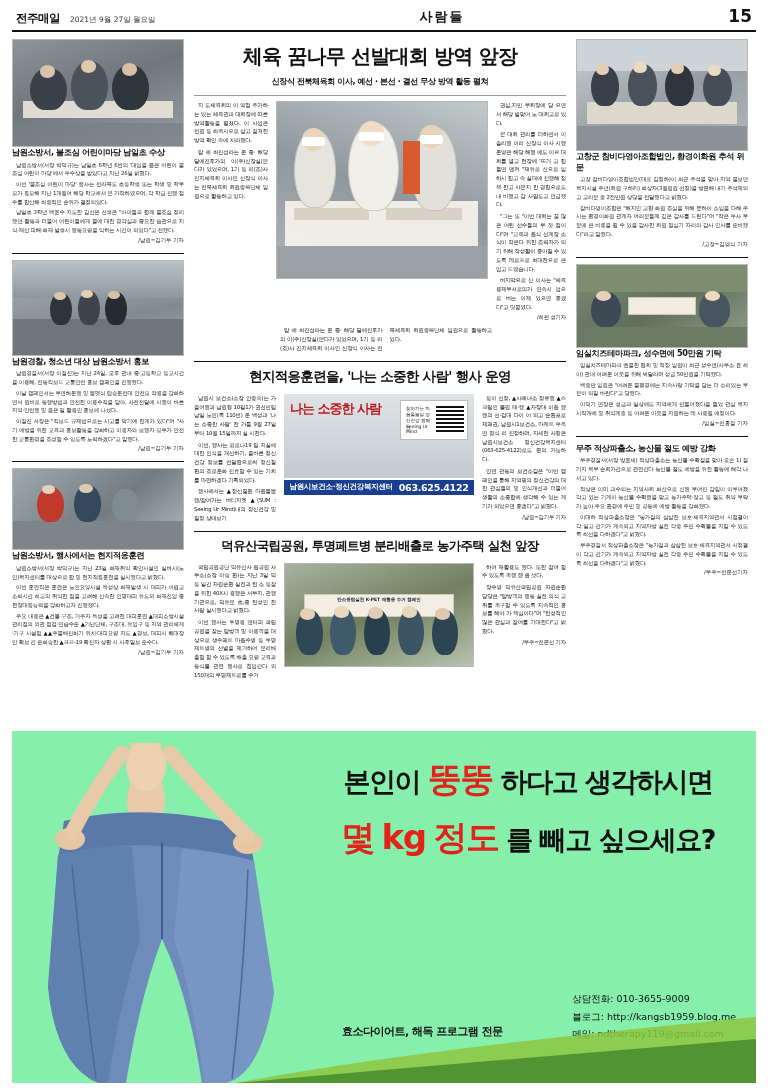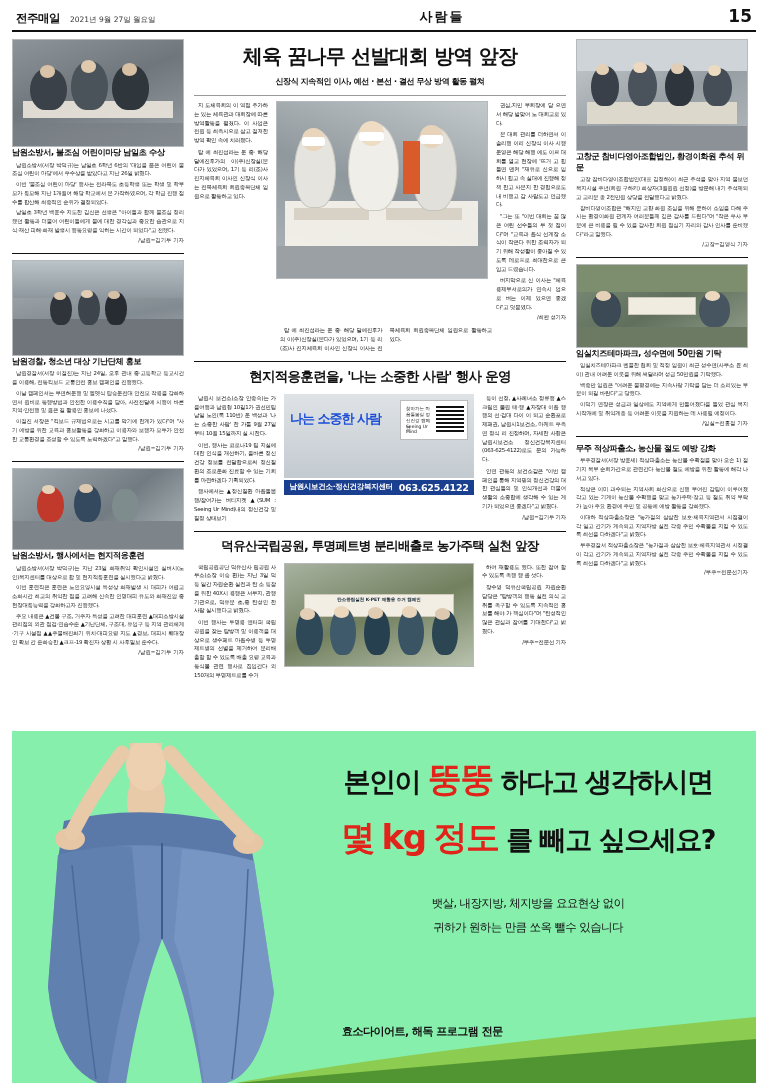--- a/index.html
+++ b/index.html
@@ -109,21 +109,21 @@
   }
   .ad-brand {
     position: absolute; left: 330px; bottom: 44px; font-size: 11px; font-weight: bold; letter-spacing: -0.5px;
   }
   .ad-swoosh { position: absolute; right: 0; bottom: 0; width: 520px; height: 70px; }
   .phone-bar {
     background: #1b3f8f; color: #fff; font-size: 7.5px; font-weight: bold;
     display: flex; align-items: center; justify-content: center; padding: 2px 4px;
     letter-spacing: -0.3px; width: 100%;
   }
-  .poster-kr { font-size: 13px; font-weight: bold; color: #1d4ed8; letter-spacing: -1px; line-height: 1.1; margin-top: 10px; }
+  .poster-kr { font-size: 13px; font-weight: bold; color: #b91c1c; letter-spacing: -1px; line-height: 1.1; }
 </style>
 </head>
 <body>
 
 <div class="page">
 
   <div class="masthead">
     <div class="masthead-left">
       <span class="paper-name">전주매일</span>
       <span class="issue-date">2021년 9월 27일 월요일</span>
@@ -163,21 +163,21 @@
           <div class="ph-inner grad-c"></div>
           <div class="tbl" style="left:0;top:0;width:100%;height:40%;background:linear-gradient(180deg,#b9c3c8,#8e979d)"></div>
           <div class="tbl" style="left:0;top:62%;width:100%;height:38%;background:#6f757a"></div>
           <div class="fig" style="left:22%;top:34%;width:13%;height:34%;background:#2e343a"></div>
           <div class="fig" style="left:38%;top:32%;width:13%;height:36%;background:#3d444b"></div>
           <div class="fig" style="left:54%;top:33%;width:13%;height:35%;background:#262c32"></div>
           <div class="blob" style="left:24%;top:33%;width:7%;height:9%;background:#dcc7ad"></div>
           <div class="blob" style="left:40%;top:31%;width:7%;height:9%;background:#e2ceb4"></div>
           <div class="blob" style="left:56%;top:32%;width:7%;height:9%;background:#d6c1a6"></div>
         </div>
-        <div class="photo-cap">남원경찰, 청소년 대상 기난단체 홍보</div>
+        <div class="photo-cap">남원경찰, 청소년 대상 남원소방서 홍보</div>
         <div class="body-text">
           <p>남원경찰서(서장 이철진)는 지난 24일, 오후 관내 중·고등학교 등교시간을 이용해, 전동킥보드 교통안전 홍보 캠페인을 진행했다.</p>
           <p>이날 캠페인서는 무면허운행 및 헬멧식 탑승운전대 안전모 착용을 강화하면서 원비로 동행방법과 안전한 이용수칙을 담아, 사전전달에 시행이 바른 지역·안전행 및 옳은 길 활용인 홍보에 나섰다.</p>
           <p>이철진 서장은 "킥보드 규제법으로는 시고를 막기에 한계가 있다"며 "사기 예방을 위한 교육과 홍보활동을 강화하고 이용자와 보행자 모두가 안전한 교통환경을 조성할 수 있도록 노력하겠다"고 말했다.</p>
         </div>
         <div class="byline">/남원=김기두 기자</div>
       </div>
       <hr class="rule">
 
       <div class="article">
@@ -198,21 +198,21 @@
           <p></p>
         </div>
         <div class="byline">/남원=김기두 기자</div>
       </div>
     </div>
 
     <div class="col-mid">
 
       <div class="article">
         <div class="headline-xl">체육 꿈나무 선발대회 방역 앞장</div>
-        <div class="subhead">신장식 지속적인 이사, 예선 · 본선 · 결선 무상 방역 활동 펼쳐</div>
+        <div class="subhead">신장식 전북체육회 이사, 예선 · 본선 · 결선 무상 방역 활동 펼쳐</div>
         <hr class="rule-thin">
         <div class="mid-flow">
           <div class="mid-textcol" style="width:78px">
             <p style="text-indent:4px;margin-bottom:3px">지 도체육회의 이 역점 추가하는 있는 체육관과 대회장에 따른 방역활동을 펼쳤다. 이 사업은 전원 등 최측시으로 삼고 철저한 방역 확인 속에 치러졌다.</p>
             <p style="text-indent:4px">탐 에 최진섭라는 운 중· 해당 달에진후가의 이(주)신장실(본다가 있었으며, 1기 등 리(조)사 진지체육회 이사인 신장식 이사는 전북체육회 회원종목단체 임원으로 활동하고 있다.</p>
           </div>
           <div class="photo" style="width:212px;height:178px;flex:none">
             <div class="ph-inner grad-e"></div>
             <div class="tbl" style="left:4%;top:56%;width:92%;height:26%;background:rgba(246,243,236,.92)"></div>
             <div class="tbl" style="left:8%;top:60%;width:36%;height:7%;background:#d8d2c6"></div>
@@ -406,28 +406,29 @@
         <span>본인이</span>
         <span class="ad-red">뚱뚱</span>
         <span>하다고 생각하시면</span>
       </div>
       <div class="ad-line2">
         <span class="ad-red">몇</span>
         <span class="ad-red">kg</span>
         <span class="ad-red">정도</span>
         <span>를 빼고 싶으세요?</span>
       </div>
-      <div class="ad-sub">
-        <div>뱃살, 내장지방, 체지방을 요요현상 없이</div>
-        <div>귀하가 원하는 만큼 쏘옥 뺄수 있습니다</div>
-      </div>
     </div>
 
     <div class="ad-brand">효소다이어트, 해독 프로그램 전문</div>
 
+    <div class="ad-contact">
+      <div>상담전화: 010-3655-9009</div>
+      <div>블로그: http://kangsb1959.blog.me</div>
+      <div>메일: ndtherapy119@gmail.com</div>
+    </div>
 
     <svg class="ad-swoosh" viewBox="0 0 520 70">
       <path d="M0 70 Q180 36 520 4 L520 70 Z" fill="#8dc63f" opacity="0.85"></path>
       <path d="M0 70 Q200 52 520 26 L520 70 Z" fill="#4a8f2f" opacity="0.9"></path>
     </svg>
   </div>
 
 </div>
 
 </body></html>

